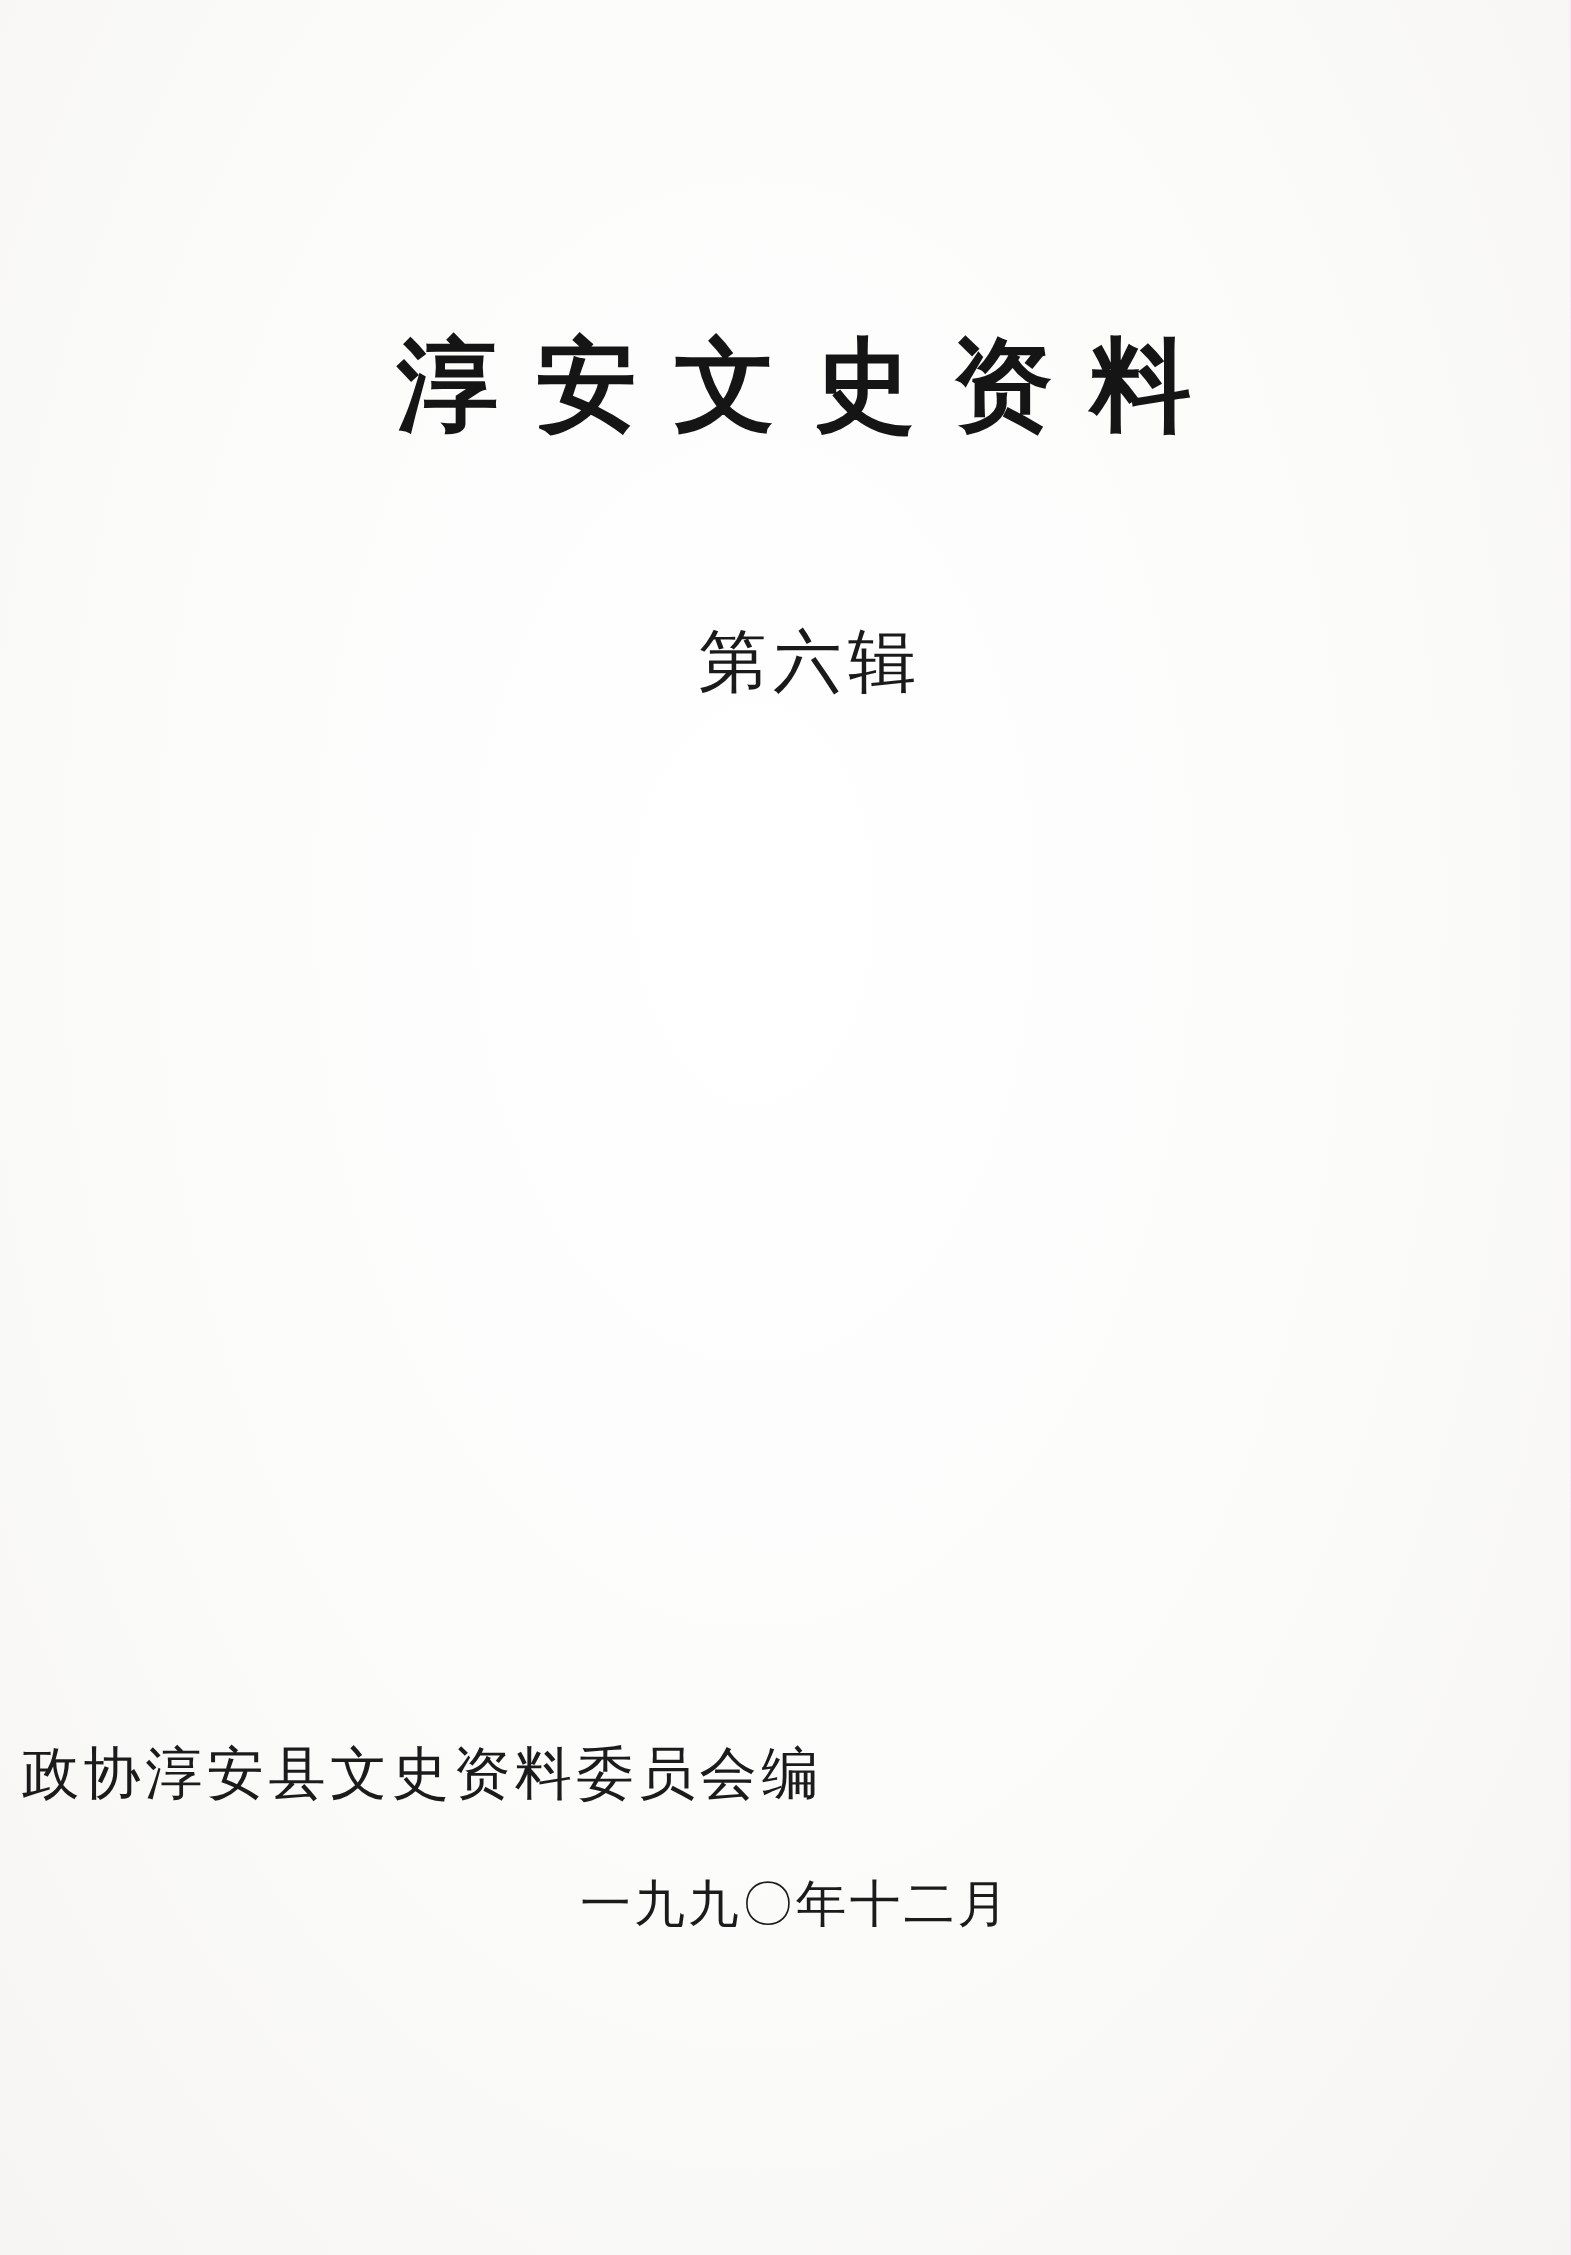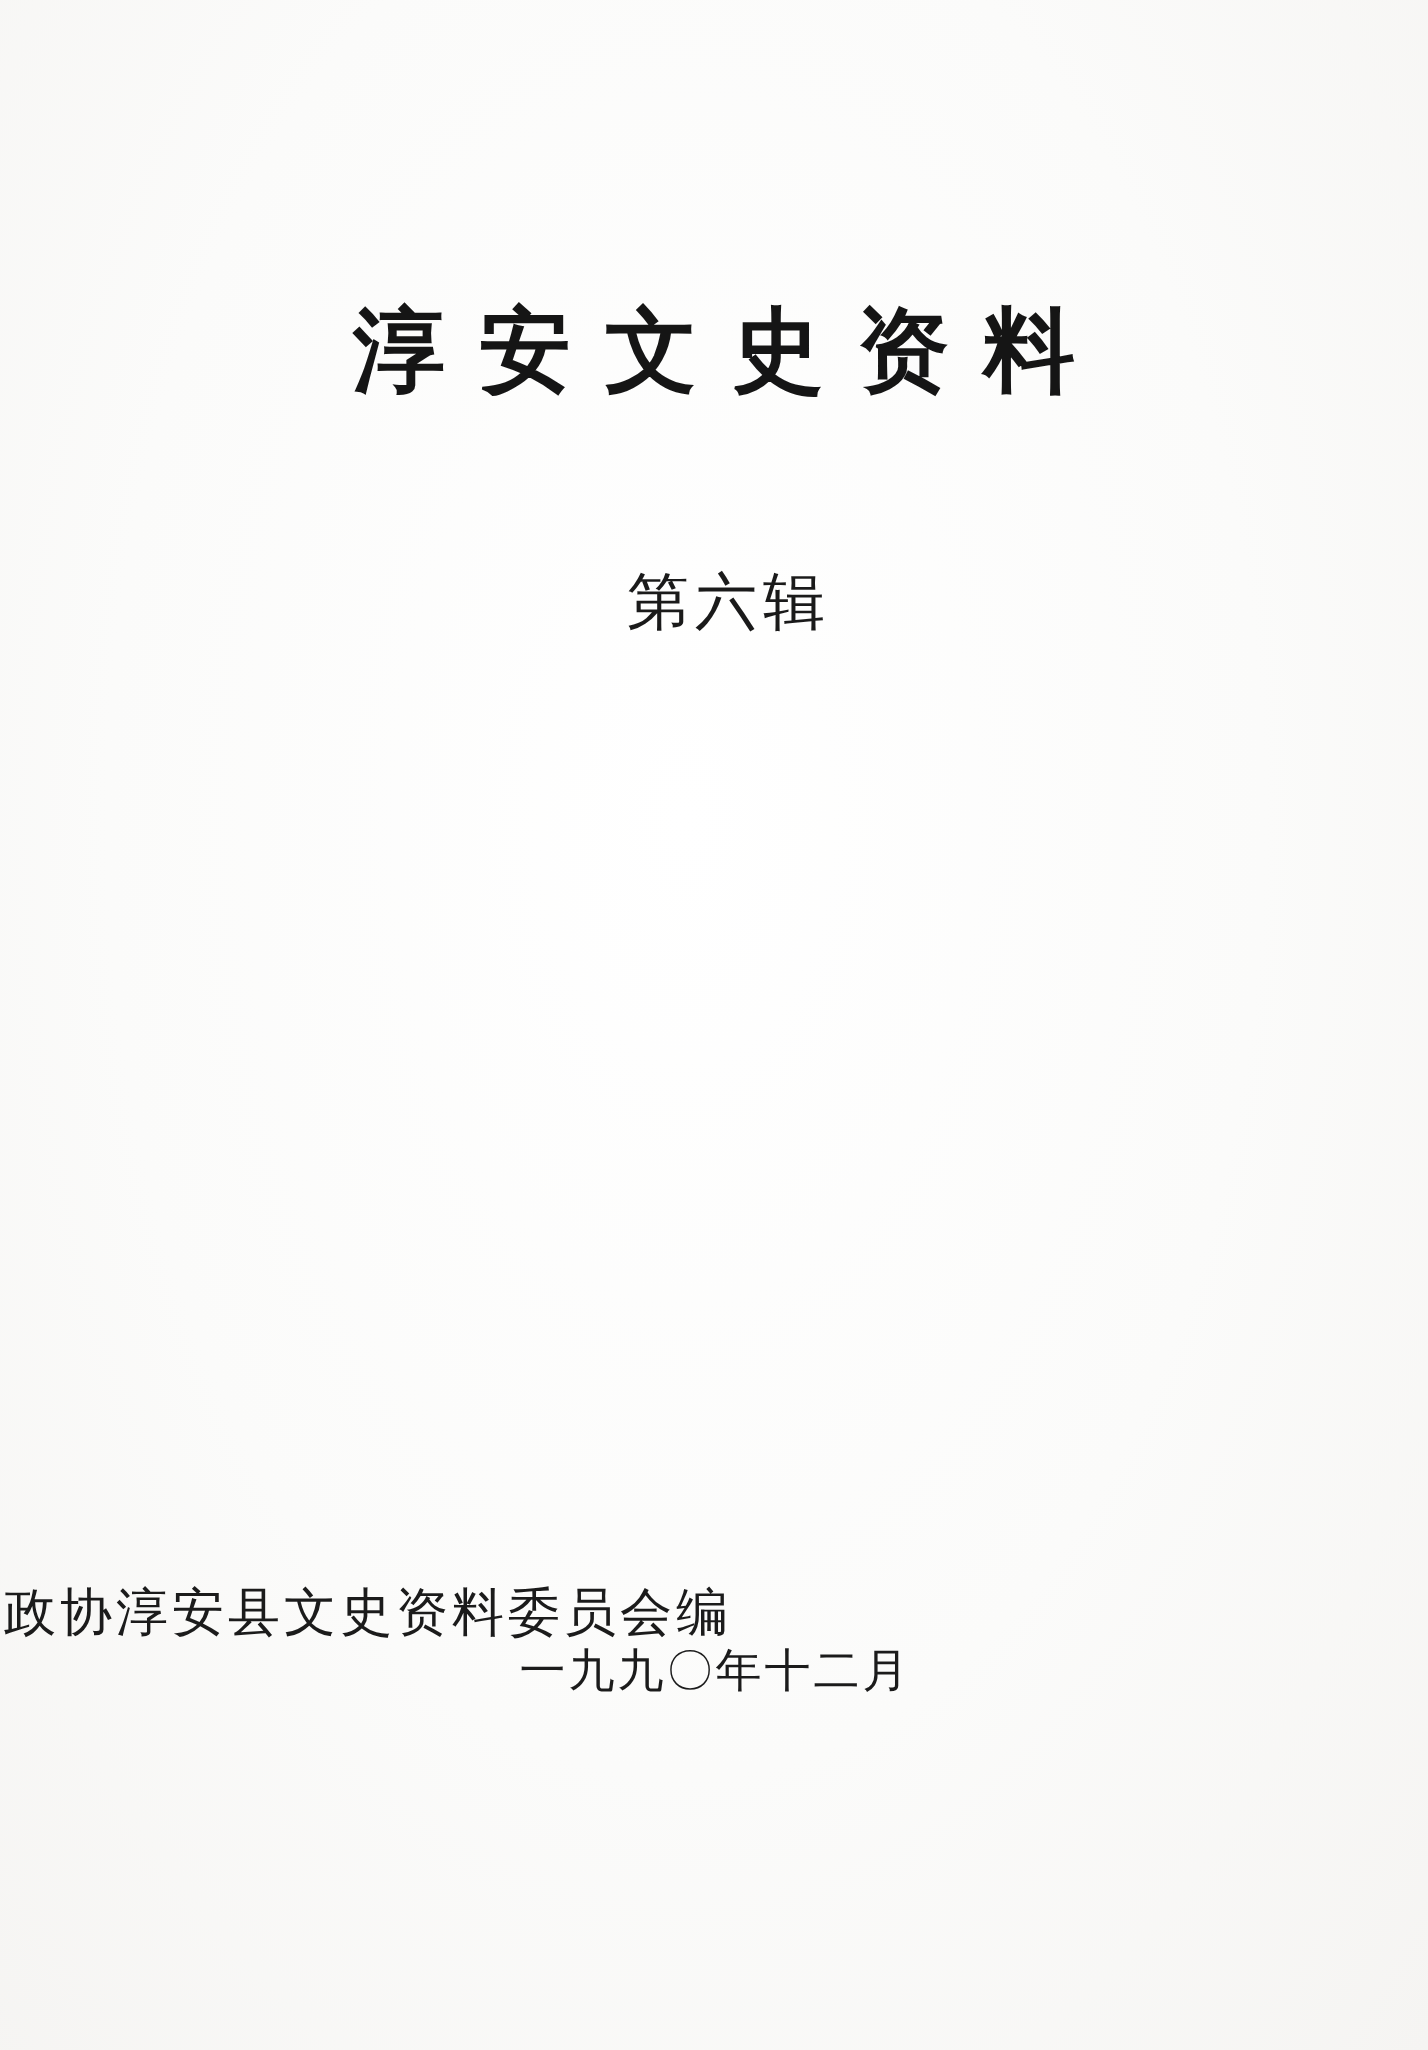--- a/index.html
+++ b/index.html
@@ -14,20 +14,21 @@
     color: #111111;
     overflow: hidden;
   }
 
   .page {
     position: relative;
     width: 1428px;
     height: 2050px;
     background: #f0abfc;
     box-sizing: border-box;
+    padding-left: 16px;
   }
 
   
   .paper-tint {
     position: absolute;
     inset: 0;
     background:
       radial-gradient(ellipse at 48% 40%, #ffffff 0%, #fbfbfa 55%, #f5f4f2 100%);
     pointer-events: none;
   }
@@ -75,21 +76,21 @@
     width: 100%;
     font-family: "DejaVu Serif", "Liberation Serif", serif;
     font-size: 52px;
     letter-spacing: 4px;
     text-indent: 4px;
     color: #1b1b1b;
   }
 
   .date {
     position: absolute;
-    top: 1640px;
+    top: 1700px;
     left: 0;
     width: 100%;
     text-align: center;
     font-family: "DejaVu Serif", "Liberation Serif", serif;
     font-size: 46px;
     letter-spacing: 3px;
     text-indent: 3px;
     color: #1b1b1b;
   }
 </style>

